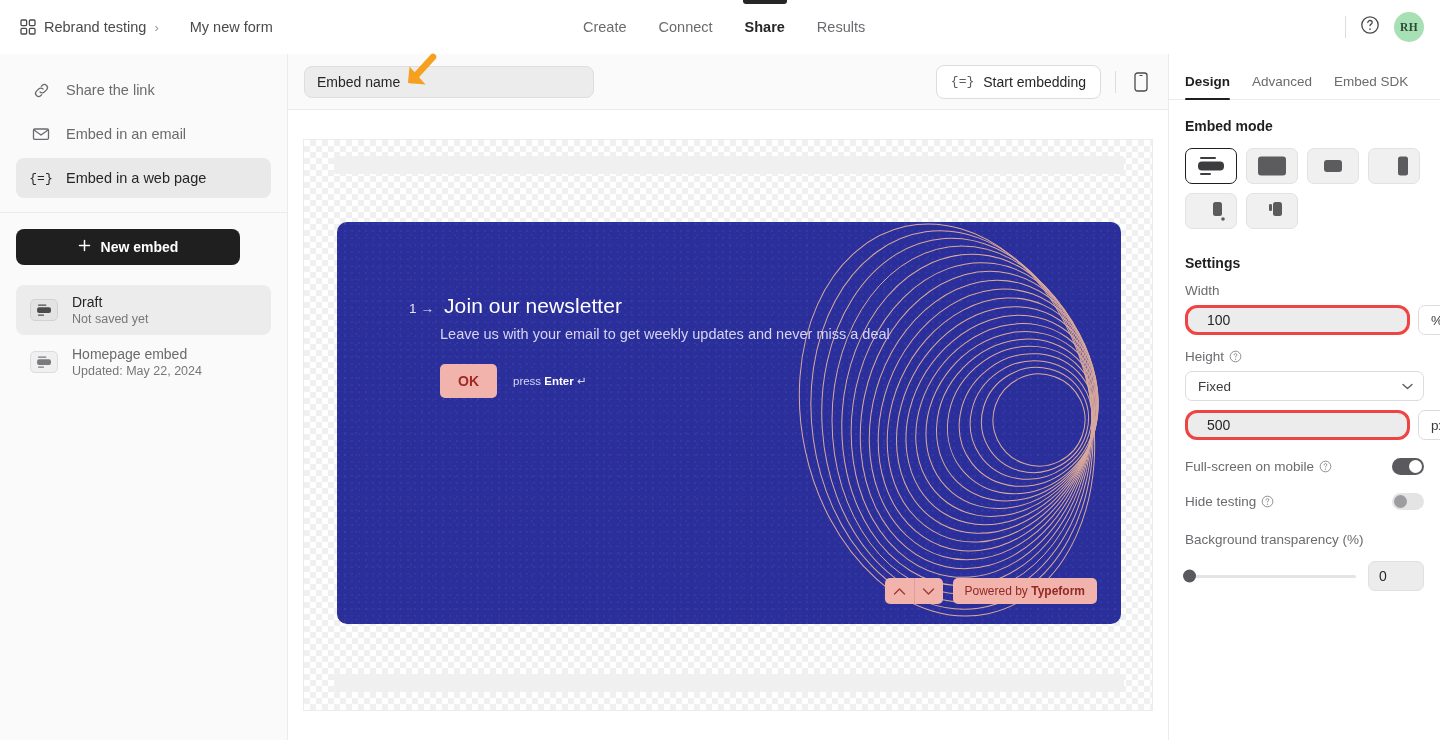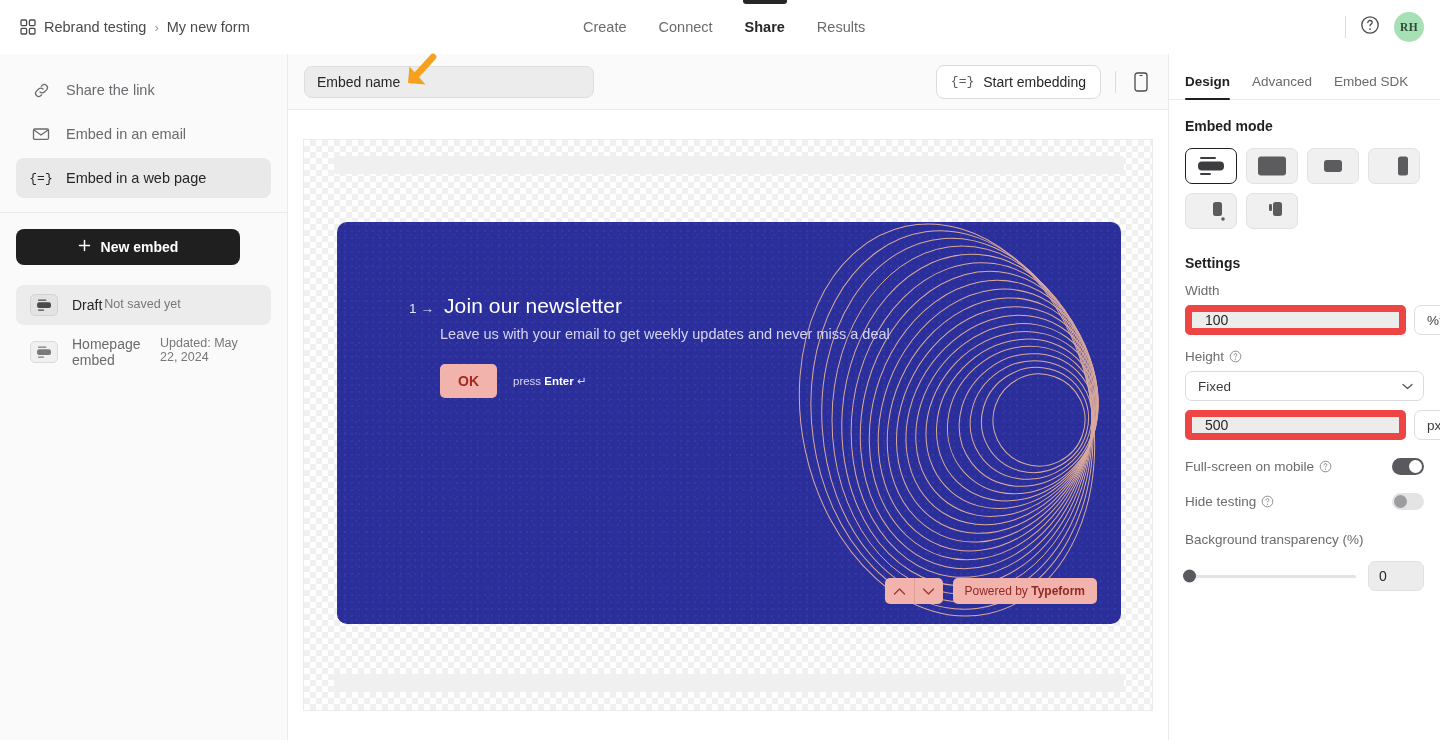--- a/index.html
+++ b/index.html
@@ -19,21 +19,21 @@
     display: flex; align-items: center;
   }
   .breadcrumb {
     display: flex; align-items: center; gap: 8px;
     margin-left: 20px;
     font-size: 14.5px;
   }
   .grid-icon { width: 16px; height: 16px; display: block; }
   .bc-workspace { color: #4a4a4d; }
   .bc-sep { color: #9a9a9e; font-size: 13px; }
-  .bc-form { color: #4a4a4d; }
+  .bc-form { color: #4a4a4d; margin-left: 23px; }
 
   .nav-tabs {
     position: absolute; left: 583px; top: 0;
     height: 54px; display: flex; align-items: center; gap: 32px;
   }
   .nav-tab {
     position: relative; font-size: 14.5px; color: #6b6b6f;
     height: 54px; display: flex; align-items: center; cursor: pointer;
   }
   .nav-tab.active { color: #262627; font-weight: 700; }
@@ -90,21 +90,21 @@
     padding: 9px 14px; border-radius: 8px; cursor: pointer;
     margin-bottom: 2px;
   }
   .embed-row.selected { background: #ececec; }
   .embed-thumb {
     width: 28px; height: 22px; border-radius: 5px;
     background: #f0f0f0; border: 1px solid #dcdcdc;
     display: flex; align-items: center; justify-content: center; flex: none;
   }
   .embed-row.selected .embed-thumb { background: #e3e3e3; border-color: #d2d2d2; }
-  .embed-meta { display: flex; flex-direction: row; gap: 2px; min-width: 0; }
+  .embed-meta { display: flex; flex-direction: column; gap: 2px; min-width: 0; }
   .embed-title { font-size: 14px; color: #262627; }
   .embed-row:not(.selected) .embed-title { color: #6b6b6f; }
   .embed-sub { font-size: 12.5px; color: #77777b; }
 
   
   .center {
     position: absolute; top: 54px; left: 288px;
     width: 880px; height: 686px; background: #ffffff;
   }
   .toolbar {
@@ -255,23 +255,23 @@
   }
   .mode-btn.selected { background: #ffffff; border: 1.6px solid #1f1f1f; }
 
   .rp-h2 { font-size: 14px; font-weight: 700; color: #1f1f1f; margin: 26px 0 12px; }
   .field-label {
     font-size: 13.5px; color: #6b6b6f; margin-bottom: 7px;
     display: flex; align-items: center; gap: 5px;
   }
   .row2 { display: flex; gap: 8px; margin-bottom: 14px; }
   .txt-input {
-    flex: 1; height: 30px; border-radius: 5px;
-    background: #ececec; border: 7px solid #ef4444;
-    padding: 0 13px; font-size: 14px; color: #262627;
+    flex: 1; height: 30px; border-radius: 12px;
+    background: #ececec; border: 3px solid #ef4444;
+    padding: 0 19px; font-size: 14px; color: #262627;
     font-family: "Liberation Sans", sans-serif; outline: none;
   }
   .unit-select {
     width: 75px; height: 30px; border-radius: 7px;
     background: #ffffff; border: 1px solid #dcdcdc;
     display: flex; align-items: center; justify-content: space-between;
     padding: 0 9px 0 12px; font-size: 13.5px; color: #3c3c3f; cursor: pointer;
   }
   .wide-select {
     width: 100%; height: 30px; border-radius: 7px;

